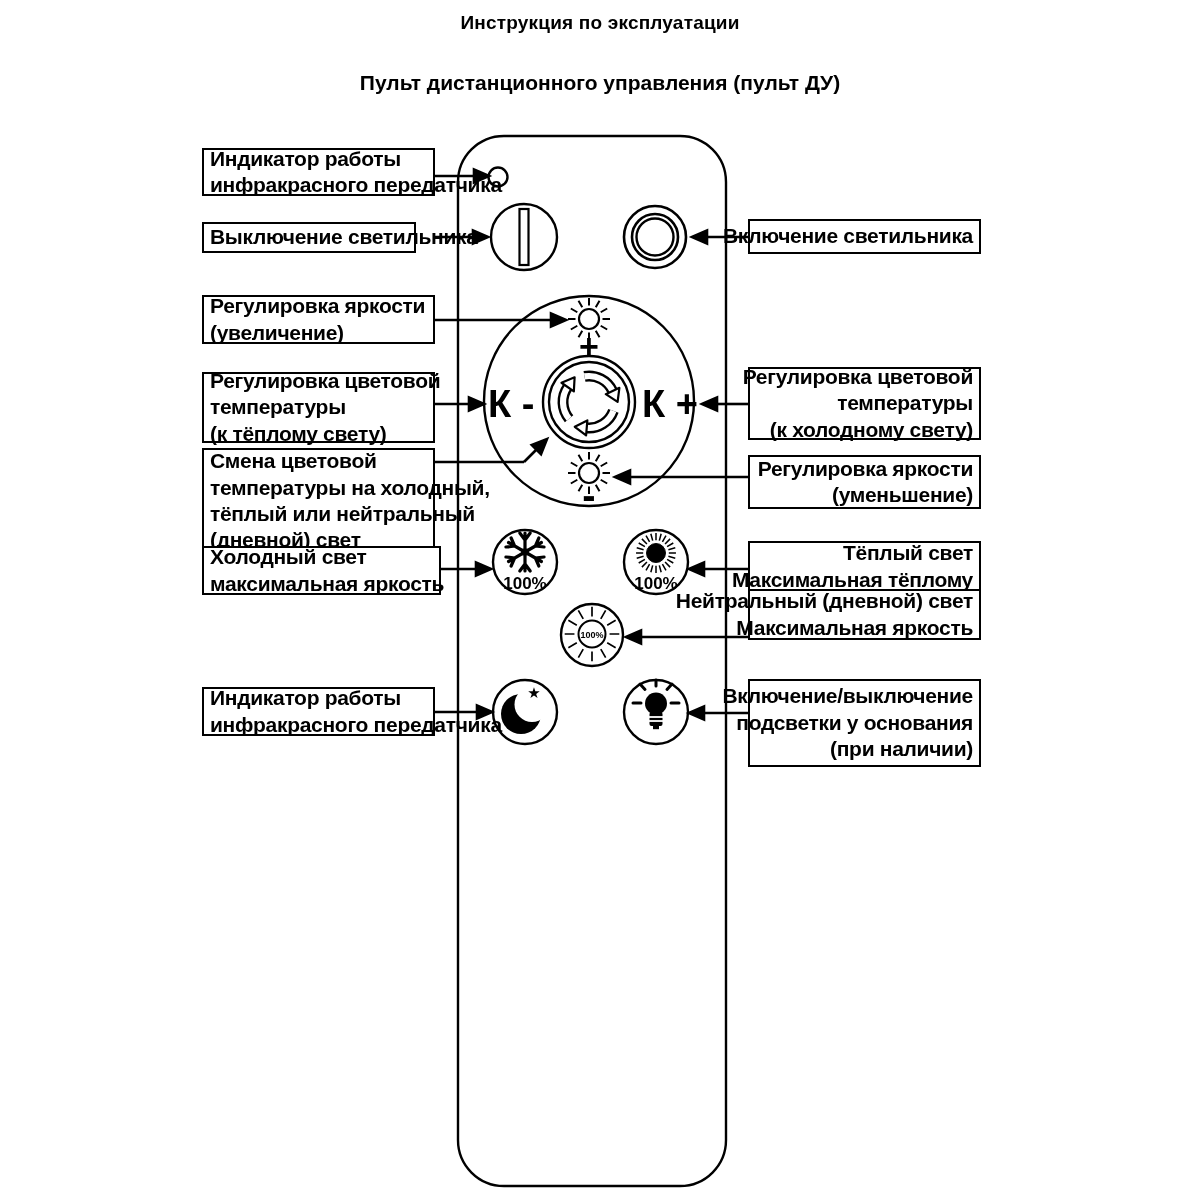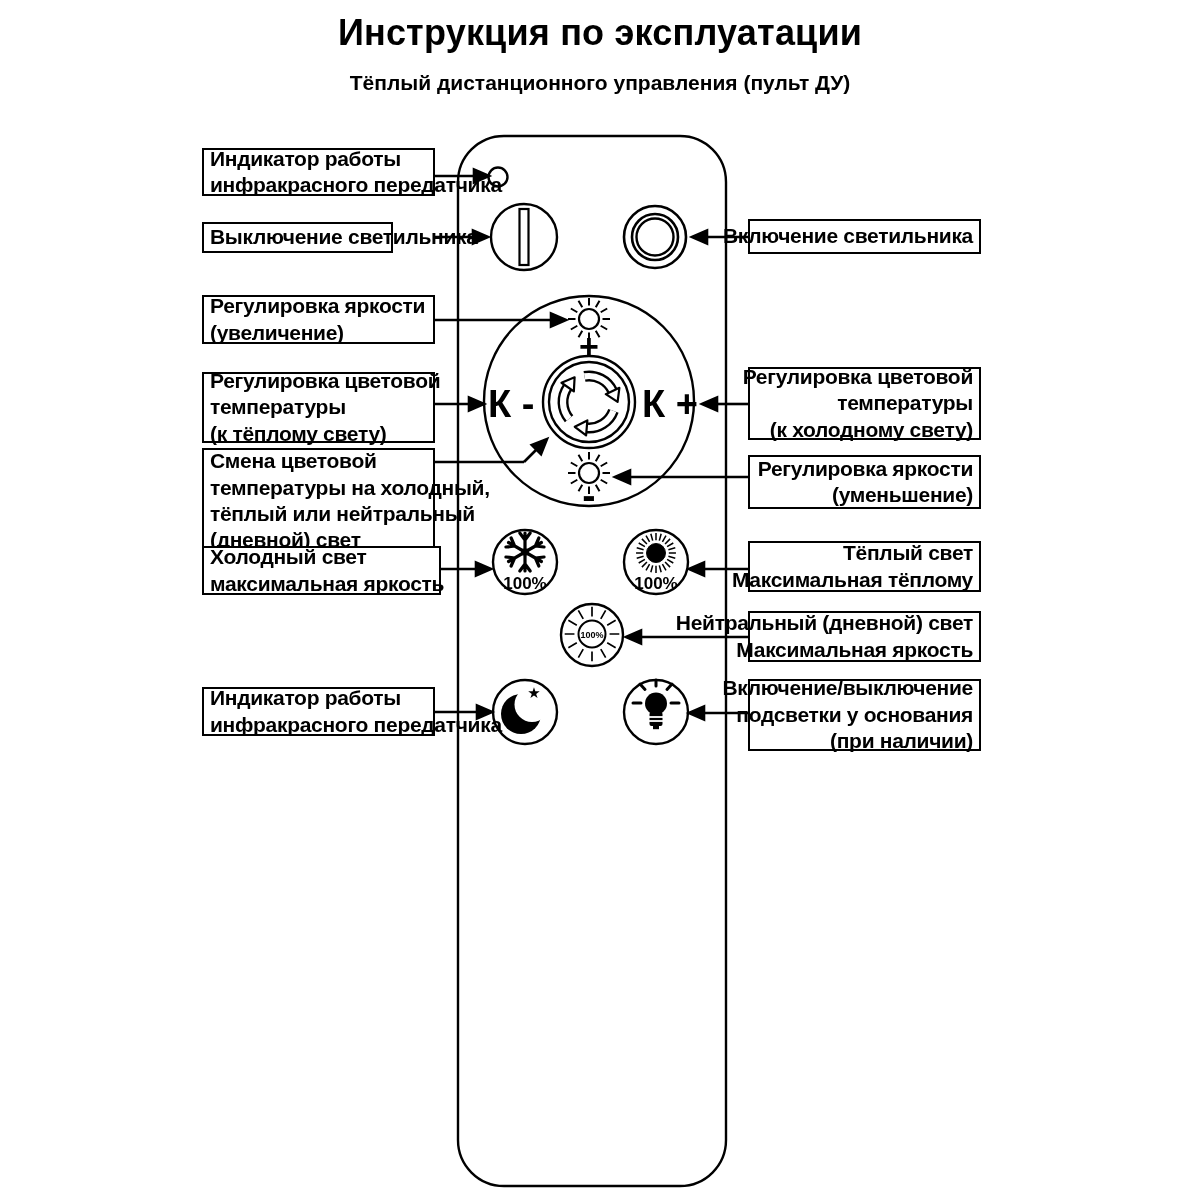--- a/index.html
+++ b/index.html
@@ -2,41 +2,41 @@
 <html><head>
 <meta charset="utf-8">
 <style>
   html,body{margin:0;padding:0;}
   body{
     width:1200px;height:1200px;background:#fff;position:relative;
     font-family:"Liberation Sans",sans-serif;color:#000;overflow:hidden;
   }
   .title{
     position:absolute;left:0;right:0;top:12px;text-align:center;
-    font-size:36px;font-weight:bold;letter-spacing:.2px;
+    font-size:19px;font-weight:bold;letter-spacing:.2px;
   }
   .subtitle{
     position:absolute;left:0;right:0;top:71px;text-align:center;
     font-size:21px;font-weight:bold;
   }
   .diagram-svg{position:absolute;left:0;top:0;}
   .callout{
     position:absolute;box-sizing:border-box;border:2.5px solid #000;background:#fff;
     display:flex;align-items:center;font-weight:bold;font-size:21px;
     line-height:1.26;letter-spacing:-.3px;white-space:pre;padding:2px 6px;
   }
   .callout.right{justify-content:flex-end;text-align:right;}
   svg text{font-family:"Liberation Sans",sans-serif;font-weight:bold;fill:#000;}
   svg text.glyph{font-family:"DejaVu Sans",sans-serif;}
 </style>
 </head>
 <body>
 
 <div class="title">Инструкция по эксплуатации</div>
-<div class="subtitle">Тёплый дистанционного управления (пульт ДУ)</div>
+<div class="subtitle">Пульт дистанционного управления (пульт ДУ)</div>
 
 <svg class="diagram-svg" width="1200" height="1200" viewBox="0 0 1200 1200">
   <defs>
     <g id="rays12">
       <path d="M0,-13.5 L0,-21 M6.75,-11.69 L10.5,-18.19 M11.69,-6.75 L18.19,-10.5 M13.5,0 L21,0 M11.69,6.75 L18.19,10.5 M6.75,11.69 L10.5,18.19 M0,13.5 L0,21 M-6.75,11.69 L-10.5,18.19 M-11.69,6.75 L-18.19,10.5 M-13.5,0 L-21,0 M-11.69,-6.75 L-18.19,-10.5 M-6.75,-11.69 L-10.5,-18.19" fill="none"></path>
     </g>
     <g id="sun-outline">
       <use href="#rays12" stroke-width="2"></use>
       <circle r="10" fill="#fff" stroke-width="2.2"></circle>
     </g>
@@ -197,21 +197,21 @@
     </g>
     <g>
       <line x1="748" y1="713" x2="703" y2="713"></line>
         <polygon points="689,713 704,706.5 704,719.5"></polygon>
     </g>
   </g>
 </svg>
 
 <div class="callout" style="left:202px;top:148px;width:233px;height:48px;">Индикатор работы
 инфракрасного передатчика</div>
-<div class="callout" style="left:202px;top:222px;width:191px;height:31px;">Выключение светильника</div>
+<div class="callout" style="left:202px;top:222px;width:214px;height:31px;">Выключение светильника</div>
 <div class="callout" style="left:202px;top:295px;width:233px;height:49px;">Регулировка яркости
 (увеличение)</div>
 <div class="callout" style="left:202px;top:372px;width:233px;height:71px;">Регулировка цветовой
 температуры
 (к тёплому свету)</div>
 <div class="callout" style="left:202px;top:448px;width:233px;height:106px;">Смена цветовой
 температуры на холодный,
 тёплый или нейтральный
 (дневной) свет</div>
 <div class="callout" style="left:202px;top:546px;width:239px;height:49px;">Холодный свет
@@ -220,17 +220,17 @@
 инфракрасного передатчика</div>
 
 <div class="callout right" style="left:748px;top:219px;width:233px;height:35px;padding-left:36px;">Включение светильника</div>
 <div class="callout right" style="left:748px;top:367px;width:233px;height:73px;">Регулировка цветовой
 температуры
 (к холодному свету)</div>
 <div class="callout right" style="left:748px;top:455px;width:233px;height:54px;">Регулировка яркости
 (уменьшение)</div>
 <div class="callout right" style="left:748px;top:541px;width:233px;height:51px;">Тёплый свет
 Максимальная тёплому</div>
-<div class="callout right" style="left:748px;top:611px;width:233px;height:51px;">Нейтральный (дневной) свет
+<div class="callout right" style="left:748px;top:589px;width:233px;height:51px;">Нейтральный (дневной) свет
 Максимальная яркость</div>
-<div class="callout right" style="left:748px;top:679px;width:233px;height:72px;">Включение/выключение
+<div class="callout right" style="left:748px;top:679px;width:233px;height:88px;">Включение/выключение
 подсветки у основания
 (при наличии)</div>
 
 </body></html>

